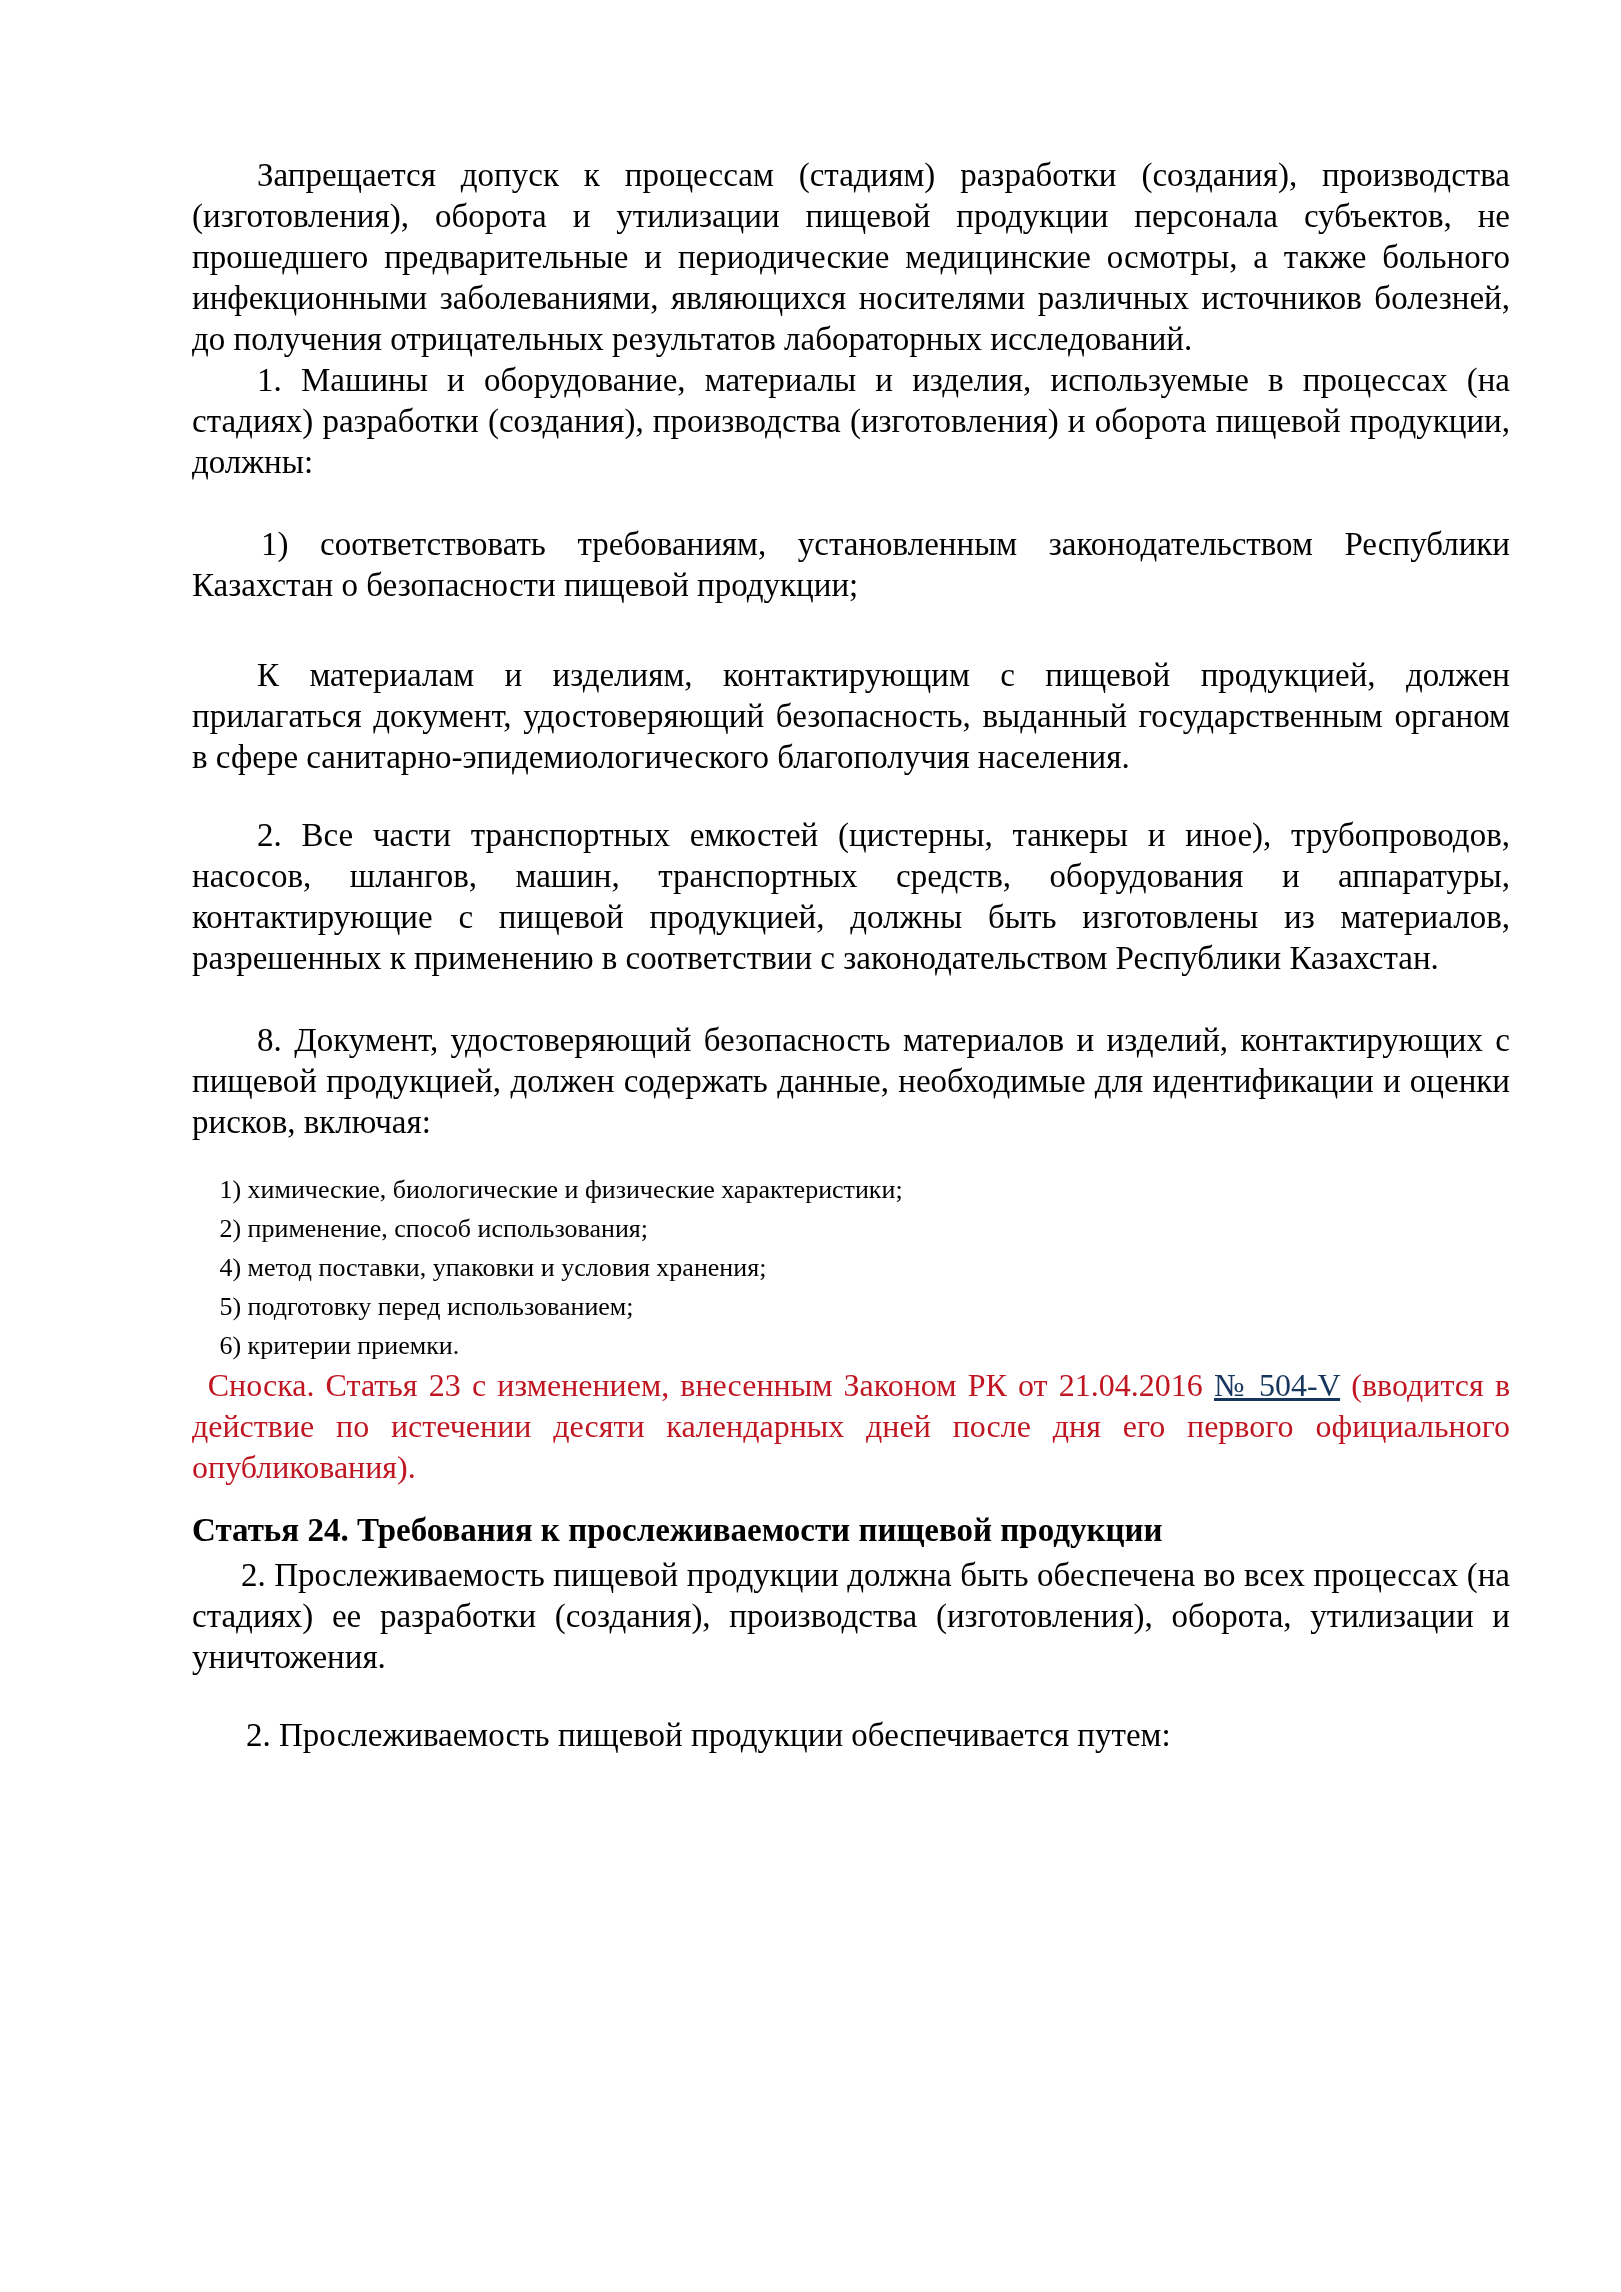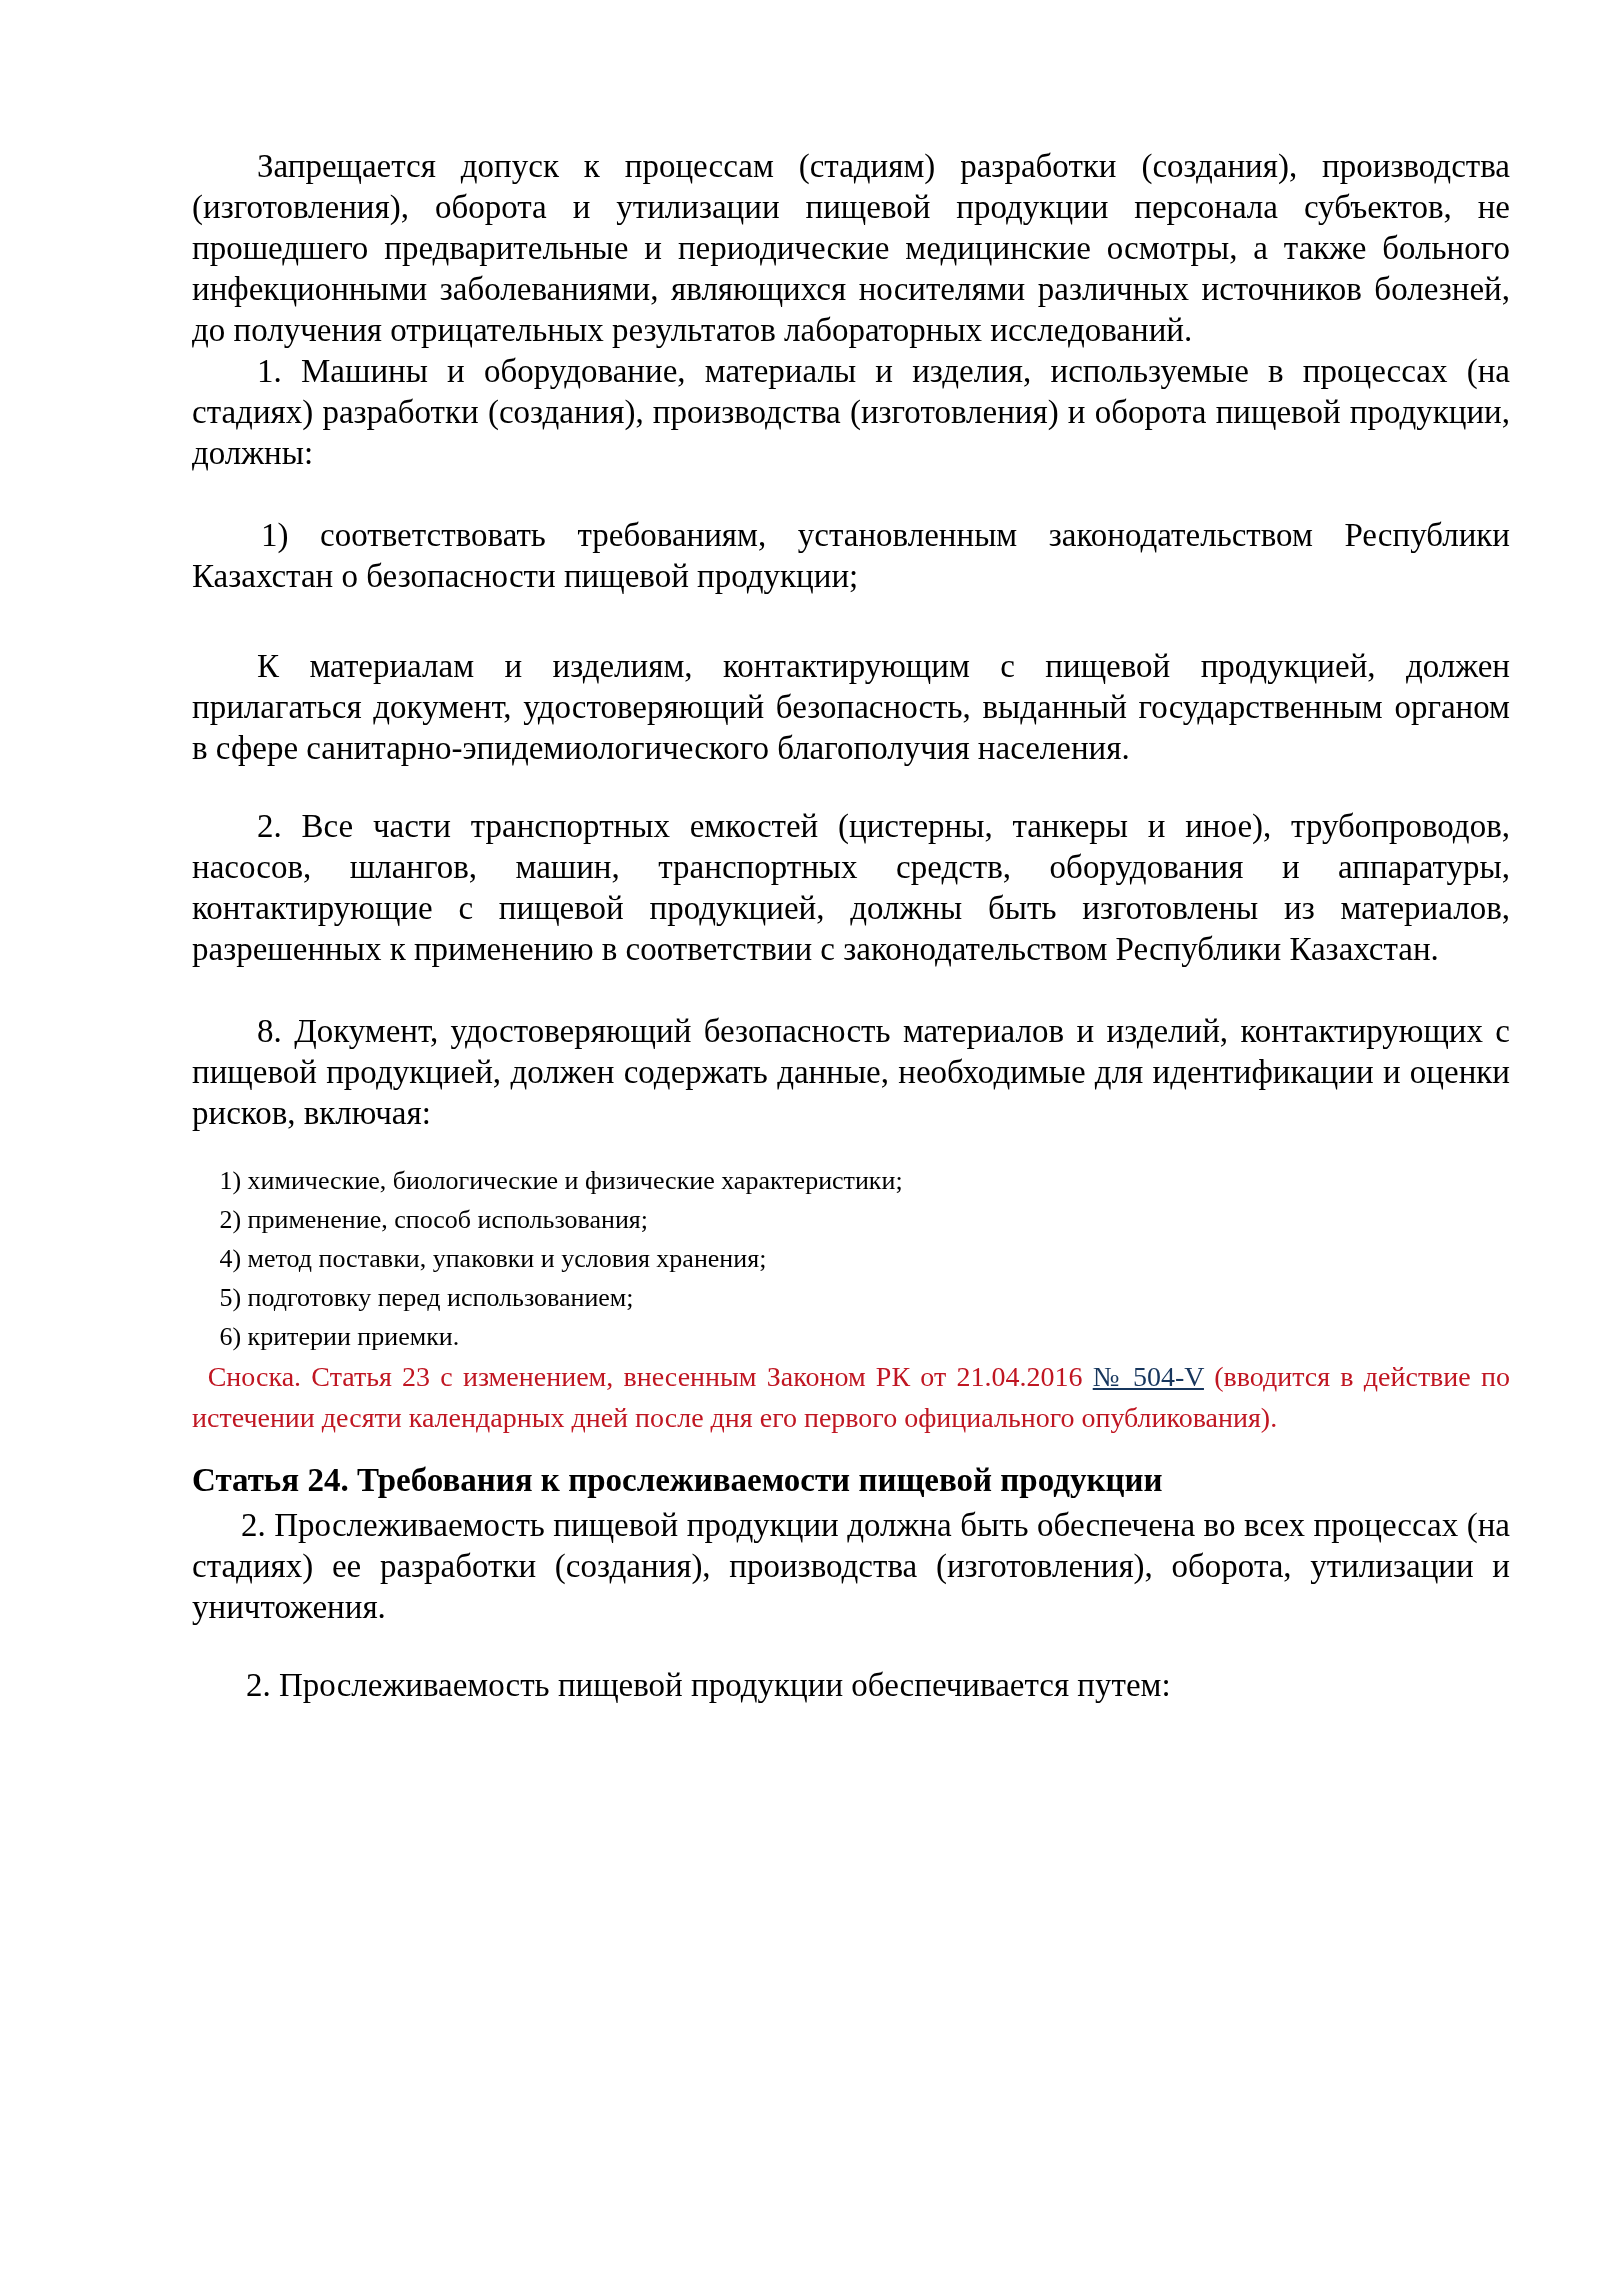--- a/index.html
+++ b/index.html
@@ -8,21 +8,21 @@
     width: 1621px;
     height: 2293px;
     background: #ffffff;
     overflow: hidden;
     font-family: "Liberation Serif", serif;
     color: #000000;
   }
   .content {
     position: absolute;
     left: 192px;
-    top: 146px;
+    top: 155px;
     width: 1318px;
   }
   .para {
     font-size: 33px;
     line-height: 41px;
     text-align: justify;
     margin: 0;
   }
   .heading {
     font-weight: bold;
@@ -44,21 +44,21 @@
   .mt-a24c1 { margin-top: 3.9px; }
   .mt-a24c2 { margin-top: 37px; }
   .list-item {
     font-size: 26px;
     line-height: 39px;
     padding-left: 27.4px;
     text-align: left;
   }
   .footnote {
     color: #c01622;
-    font-size: 28px;
+    font-size: 32px;
     line-height: 41px;
     text-align: justify;
     margin: 0;
   }
   .footnote a.law-link {
     color: #17365d;
     text-decoration: underline;
     text-decoration-color: #17365d;
     cursor: pointer;
   }

